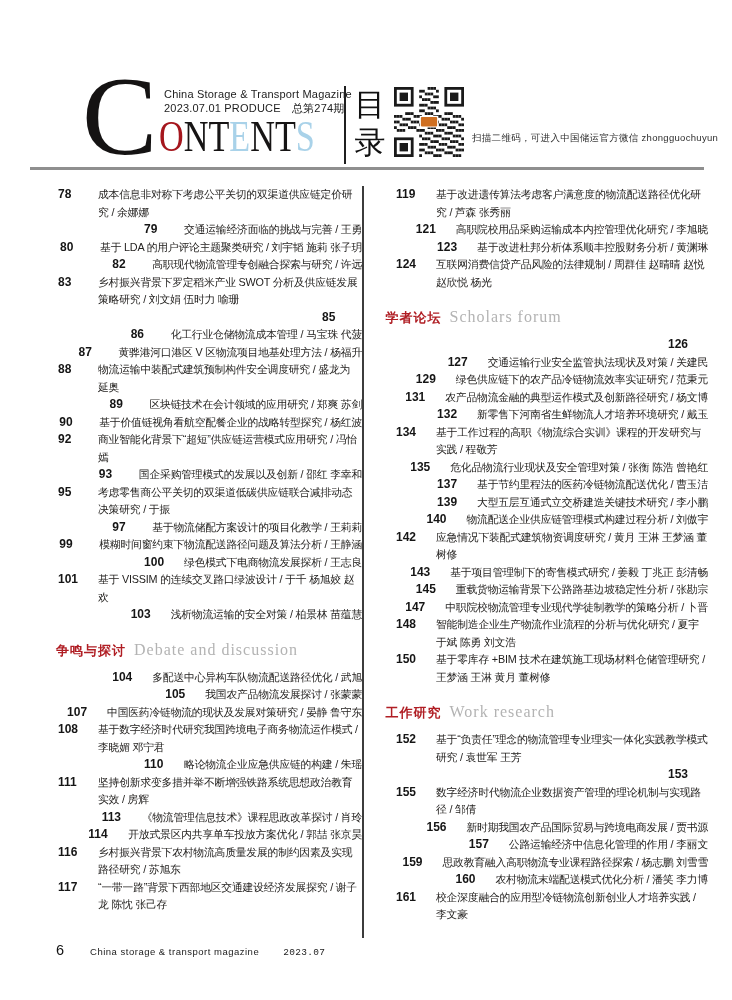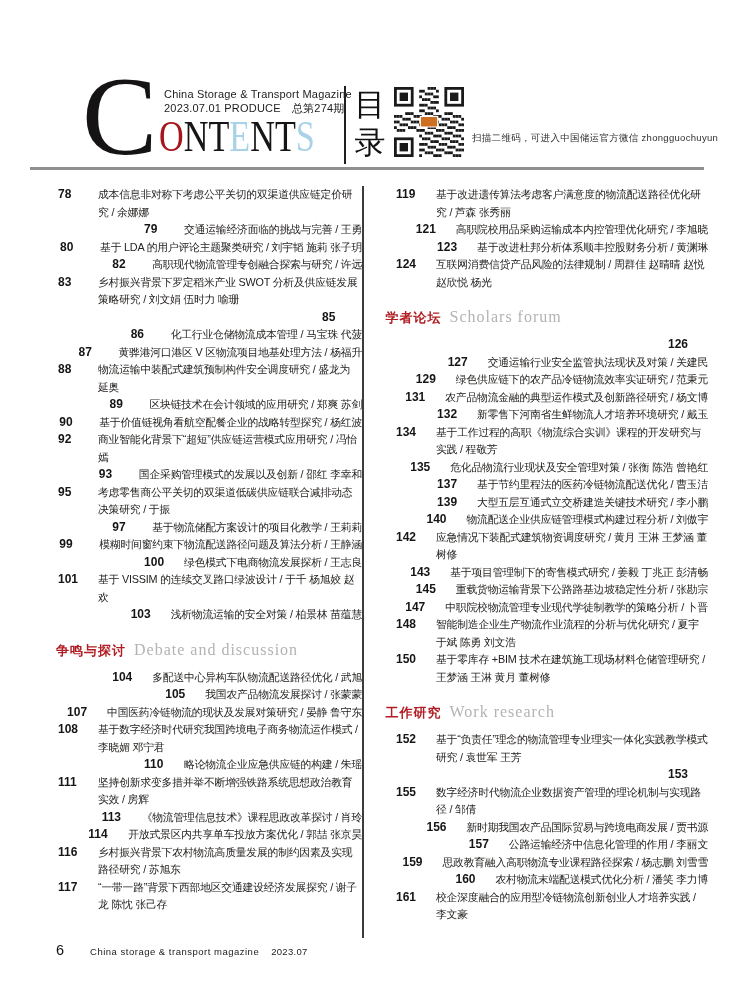--- a/index.html
+++ b/index.html
@@ -37,21 +37,21 @@
   .col-right .entry .title{max-width:272px;}
   .section-head{margin:15px 0 7px 12px;line-height:22px;white-space:nowrap;}
   .col-right .section-head{margin-left:22px;}
   .sec-cn{font-size:13px;font-weight:700;letter-spacing:1px;color:var(--accent-red,#b01e24);}
   .sec-en{font-family:Liberation Serif, serif;font-size:16px;letter-spacing:1px;
           color:var(--section-en-gray,#b3b3b3);margin-left:8px;}
   
   .footer{position:absolute;left:56px;top:942px;display:flex;align-items:baseline;}
   .footer-num{font-size:14.5px;color:#111;}
   .footer-mag{margin-left:26px;font-size:9.5px;letter-spacing:.5px;color:#222;}
-  .footer-issue{margin-left:12px;font-size:9.5px;letter-spacing:.3px;color:#222;}
+  .footer-issue{margin-left:24px;font-size:9.5px;letter-spacing:.3px;color:#222;font-family:Liberation Mono, monospace;}
 </style>
 </head>
 <body>
 
 <div class="page">
 
   <div class="masthead">
     <div class="big-c">C</div>
     <div class="mag-lines">
       <div>China Storage &amp; Transport Magazine</div>

